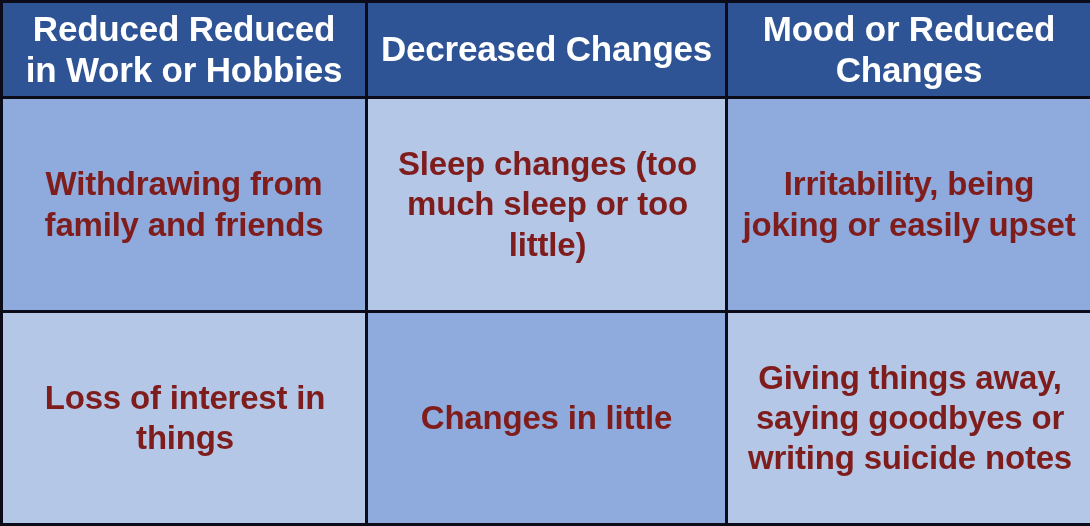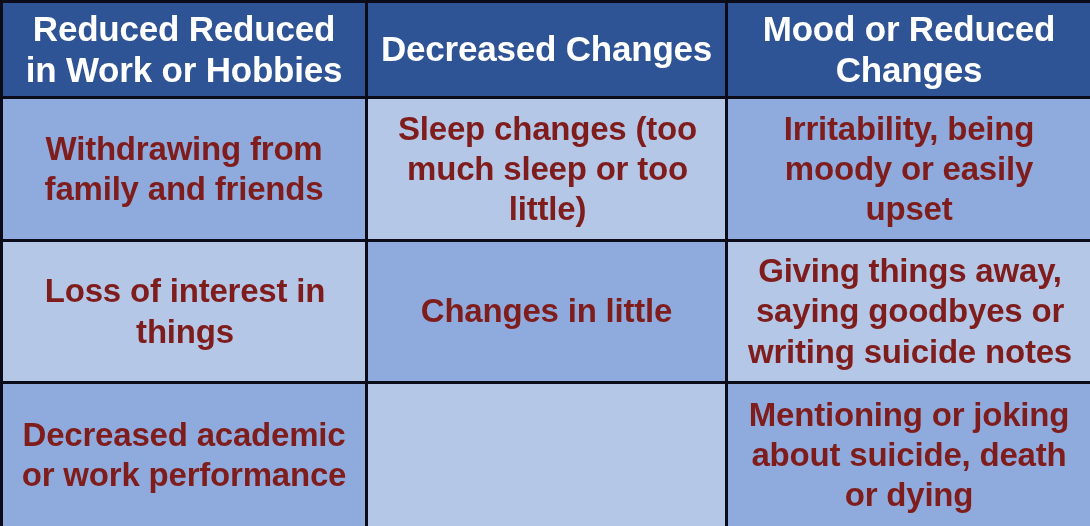--- a/index.html
+++ b/index.html
@@ -74,26 +74,21 @@
     <tr class="header-row">
       <th>Reduced Reduced in Work or Hobbies</th>
       <th>Decreased Changes</th>
       <th>Mood or Reduced Changes</th>
     </tr>
   </thead>
   <tbody>
     <tr class="data-row-0">
       <td class="shade-dark">Withdrawing from family and friends</td>
       <td class="shade-light">Sleep changes (too much sleep or too little)</td>
-      <td class="shade-dark">Irritability, being moody or easily upset</td>
+      <td class="shade-dark">Irritability, being joking or easily upset</td>
     </tr>
     <tr class="data-row-1">
       <td class="shade-light">Loss of interest in things</td>
       <td class="shade-dark">Changes in little</td>
       <td class="shade-light">Giving things away, saying goodbyes or writing suicide notes</td>
     </tr>
-    <tr class="data-row-2">
-      <td class="shade-dark">Decreased academic or work performance</td>
-      <td class="shade-light empty-cell"></td>
-      <td class="shade-dark">Mentioning or joking about suicide, death or dying</td>
-    </tr>
   </tbody>
 </table>
 
 </body></html>

